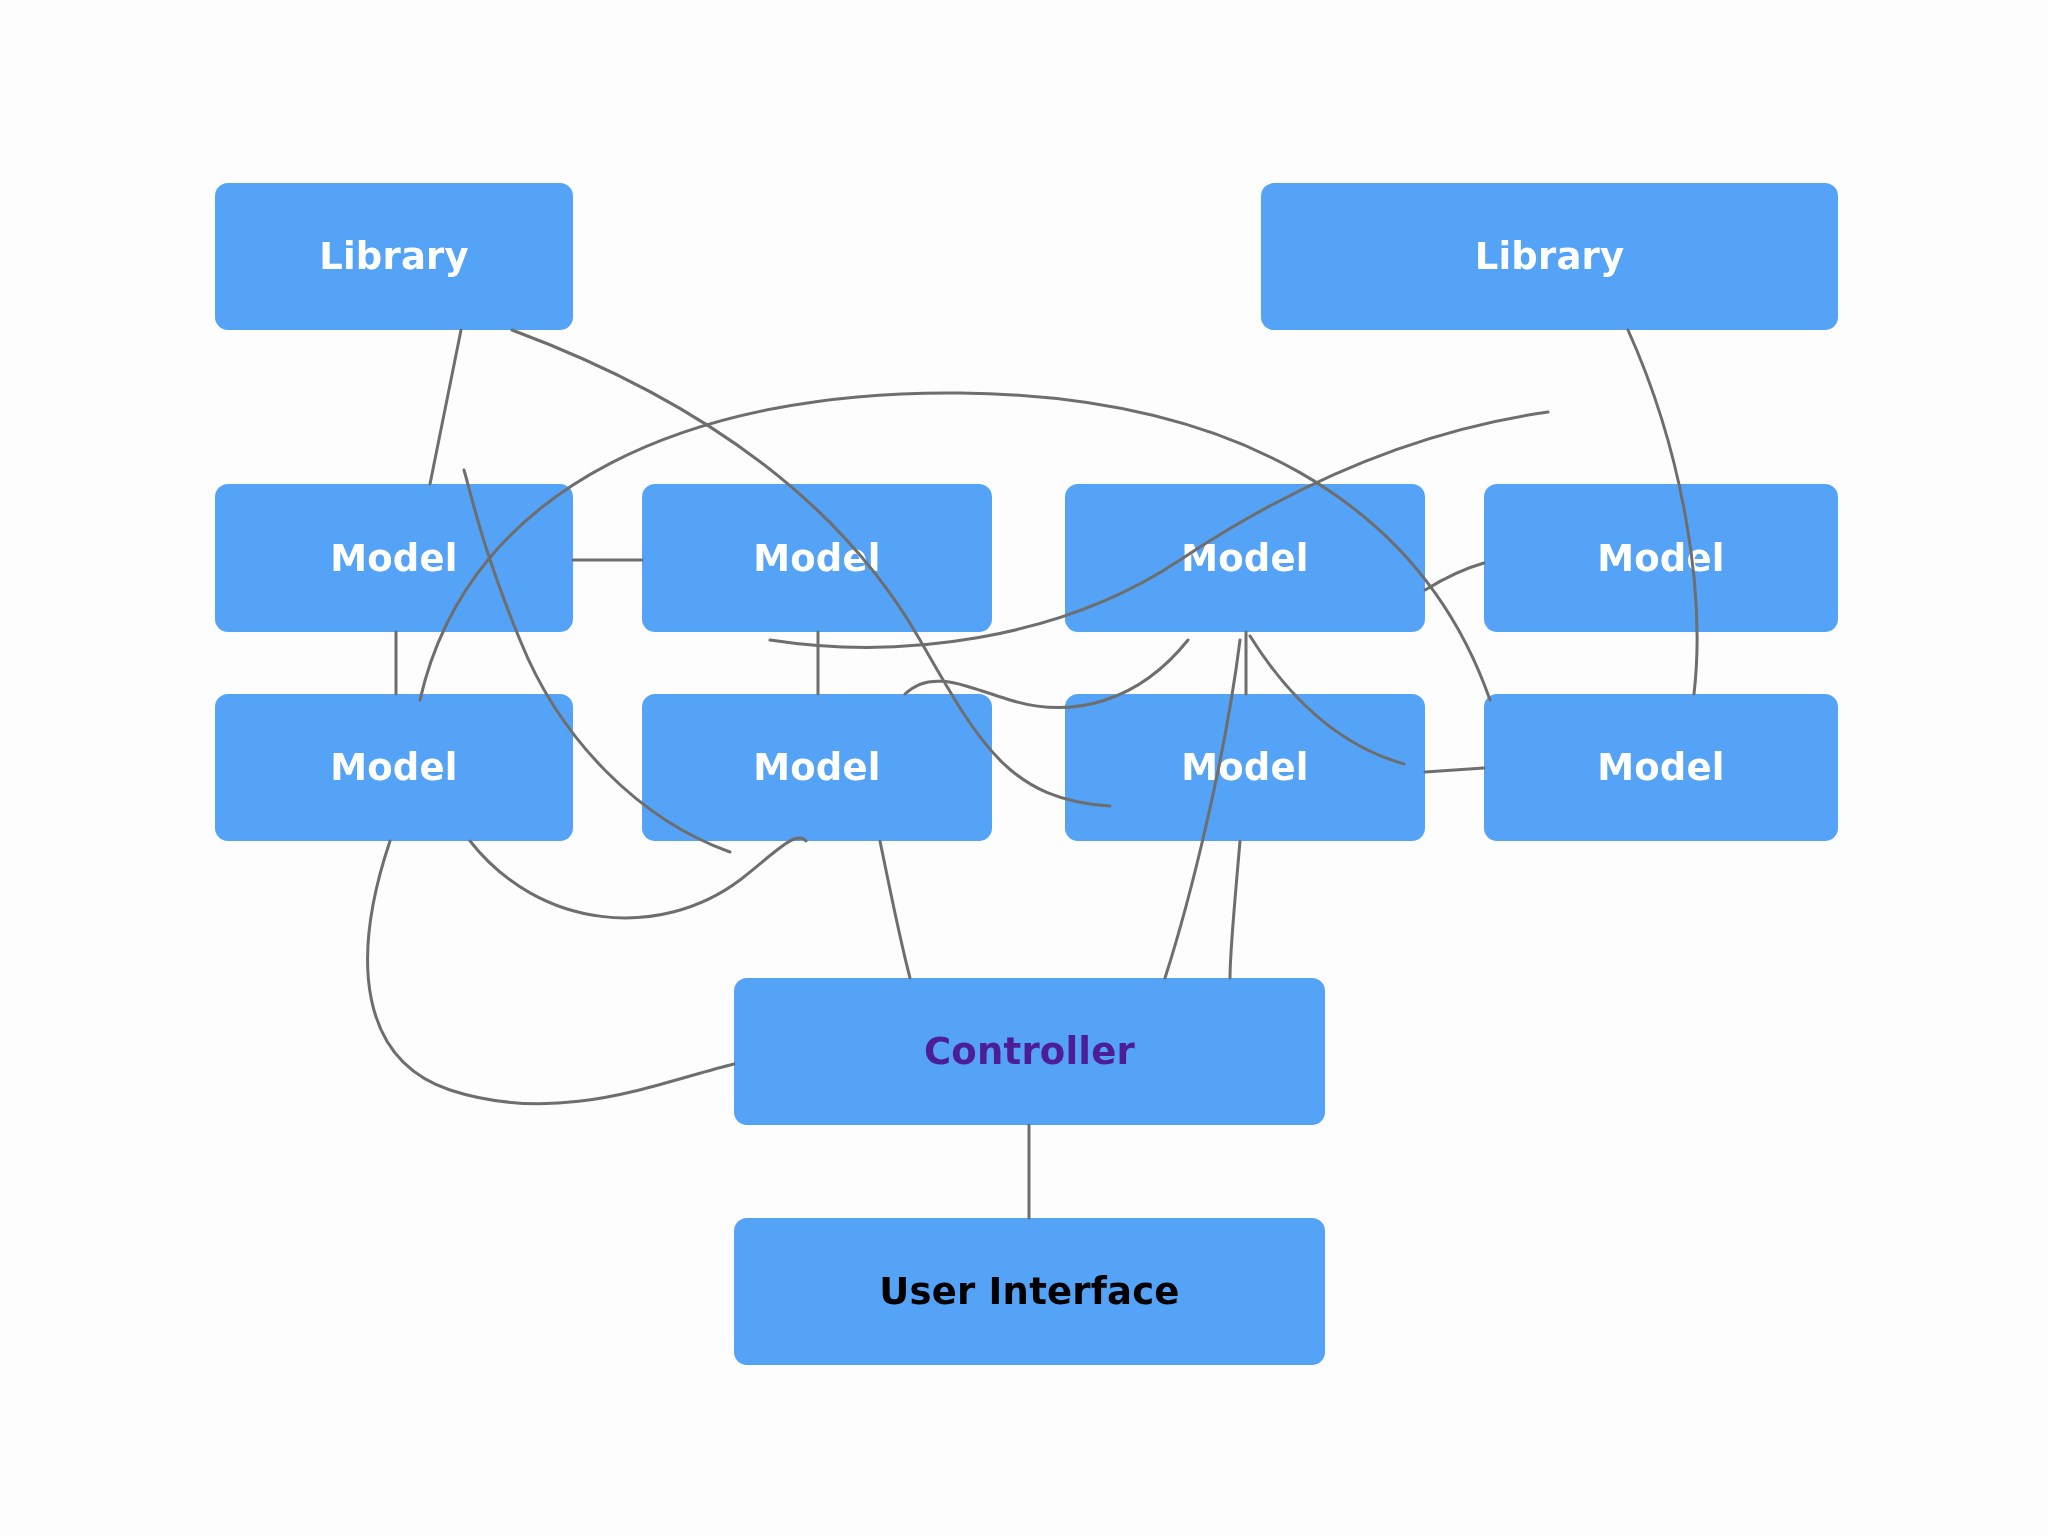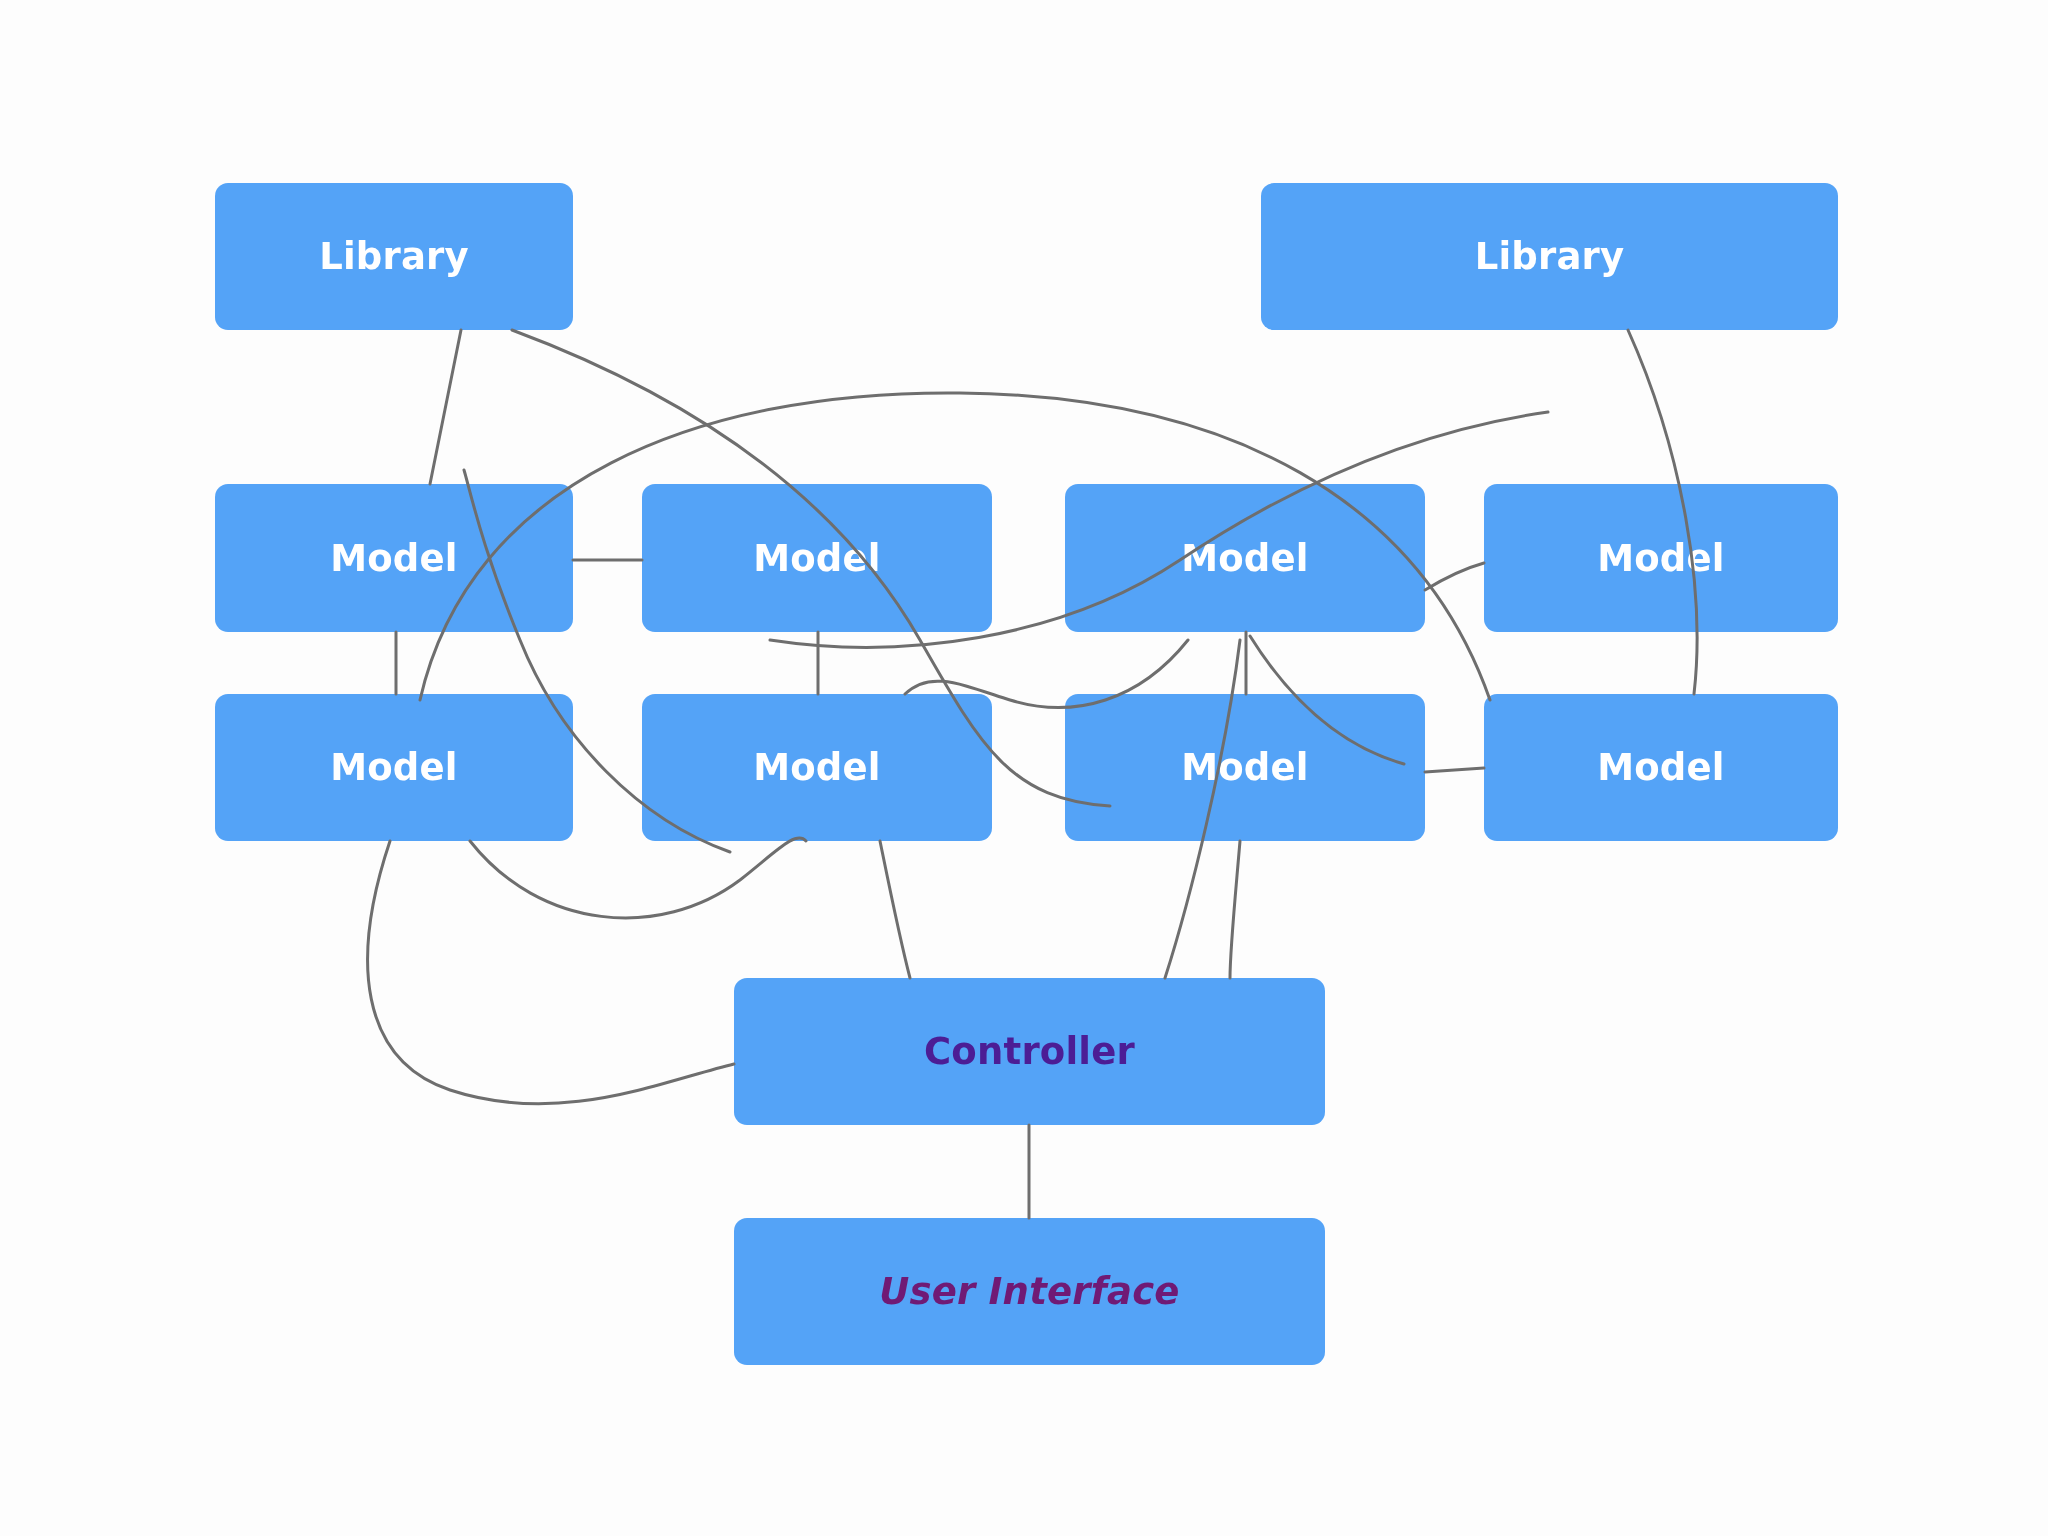--- a/index.html
+++ b/index.html
@@ -152,17 +152,17 @@
 
     <div class="node node-model" style="left: 1484px; top: 694px; width: 354px; height: 147px; background: rgb(84, 163, 247);">
       <span class="node-label" style="color: rgb(255, 255, 255);">Model</span>
     </div>
 
     <div class="node node-controller" style="left: 734px; top: 978px; width: 591px; height: 147px; background: rgb(84, 163, 247);">
       <span class="node-label" style="color: #4c1d95;">Controller</span>
     </div>
 
     <div class="node node-ui" style="left: 734px; top: 1218px; width: 591px; height: 147px; background: rgb(84, 163, 247);">
-      <span class="node-label" style="color: #701a75; font-style: italic;">User Interface</span>
+      <span class="node-label" style="color: #000000;">User Interface</span>
     </div>
 
   </div>
 </div>
 
 </body></html>

